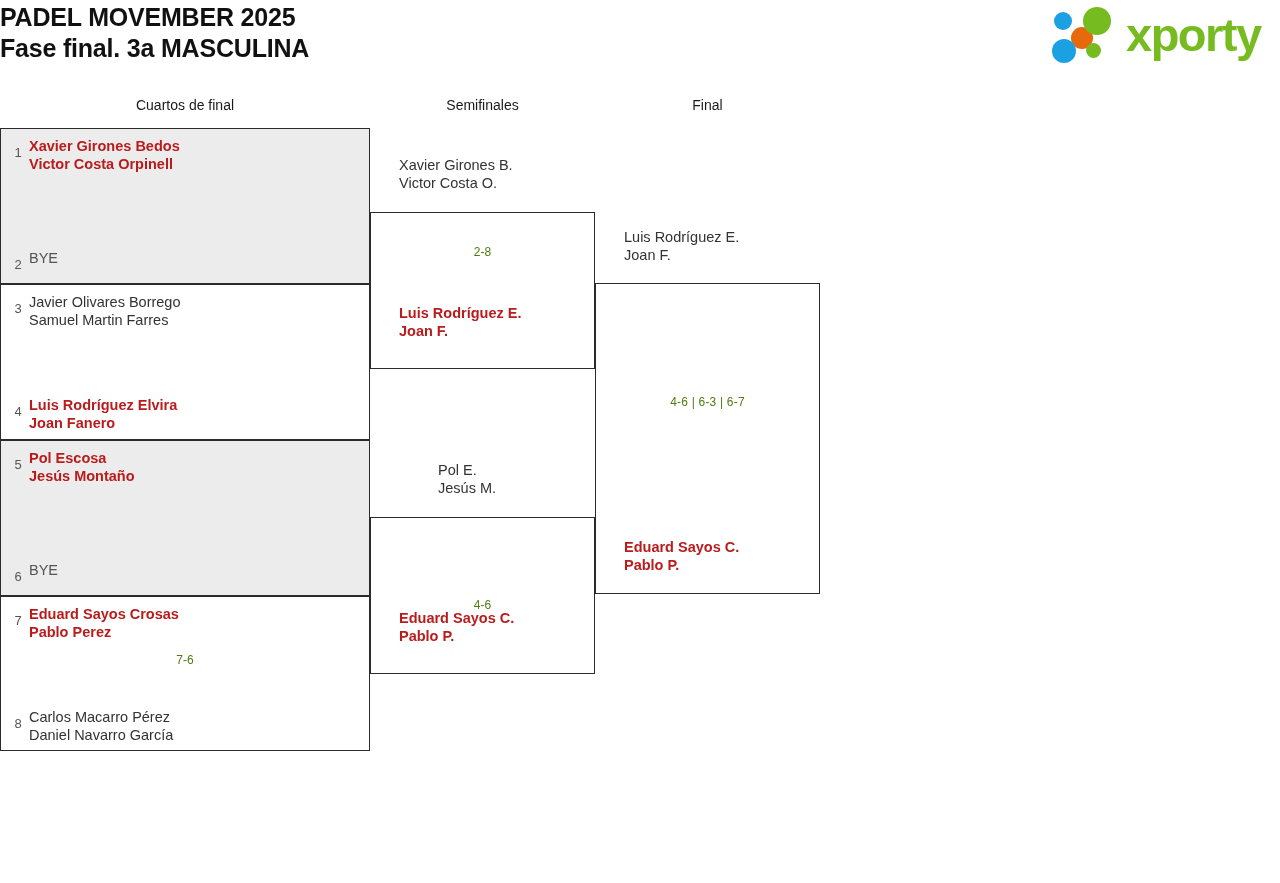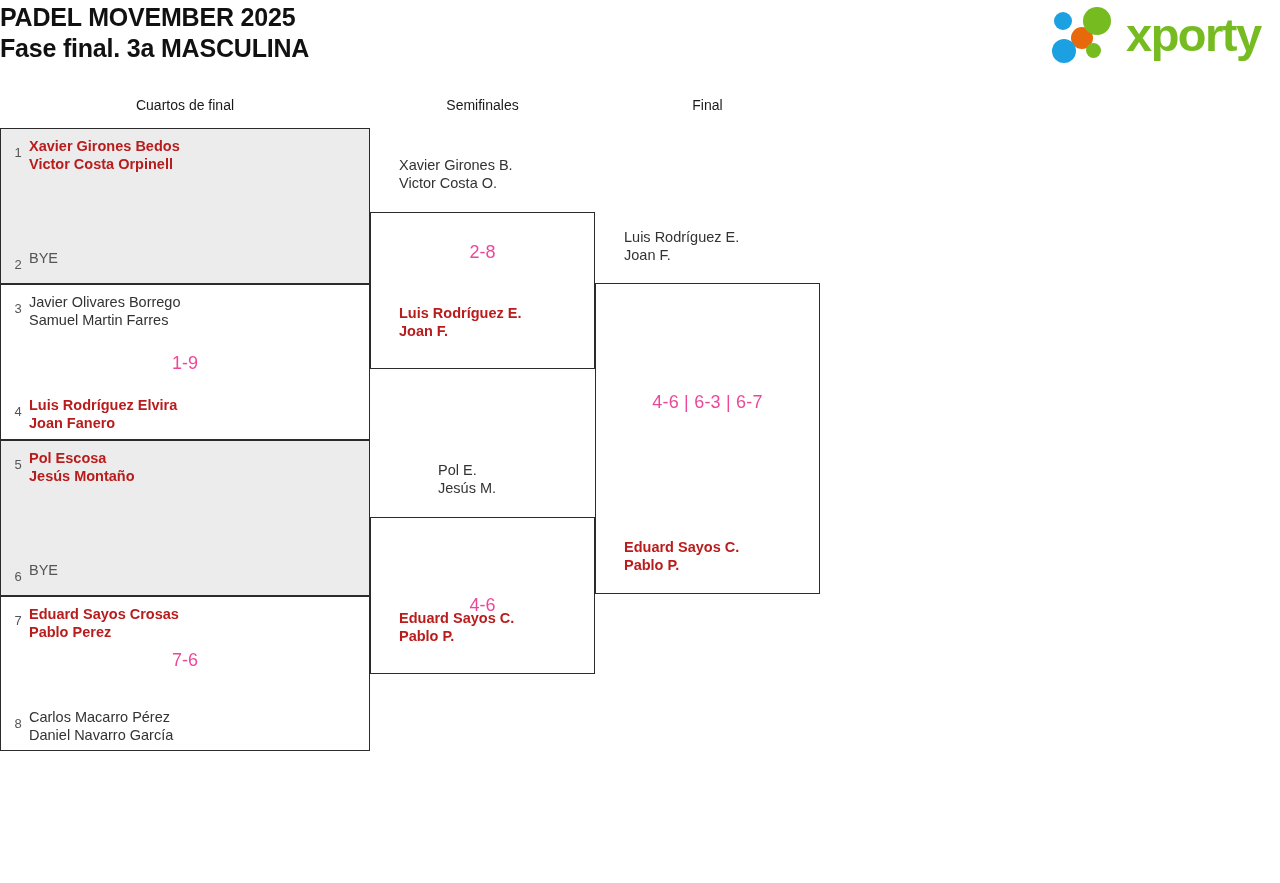--- a/index.html
+++ b/index.html
@@ -79,22 +79,22 @@
     color: #333333;
     white-space: pre-line;
   }
   .names.winner { color: #b91c1c; font-weight: bold; }
   .names.bye { color: #555555; }
 
   .score {
     position: absolute;
     left: 0; right: 0;
     text-align: center;
-    font-size: 18px;
-    color: #ec4899;
+    font-size: 12px;
+    color: #4d7c0f;
     line-height: 18px;
   }
   .score.wide { letter-spacing: 0.2px; }
 </style>
 </head>
 <body>
 
 <div id="header">
 
   <div id="title-block">
@@ -133,21 +133,20 @@
       <span class="names bye">BYE</span>
     </div>
   </div>
 
   <div class="match" style="left:0px; top:284px; width:370px; height:156px;">
     <div class="team" style="top:8px;">
       <span class="seed">3</span>
       <span class="names">Javier Olivares Borrego
 Samuel Martin Farres</span>
     </div>
-    <div class="score" style="top:69px;">1-9</div>
     <div class="team" style="top:111px;">
       <span class="seed">4</span>
       <span class="names winner">Luis Rodríguez Elvira
 Joan Fanero</span>
     </div>
   </div>
 
   <div class="match shaded" style="left:0px; top:440px; width:370px; height:156px;">
     <div class="team" style="top:8px;">
       <span class="seed">5</span>

